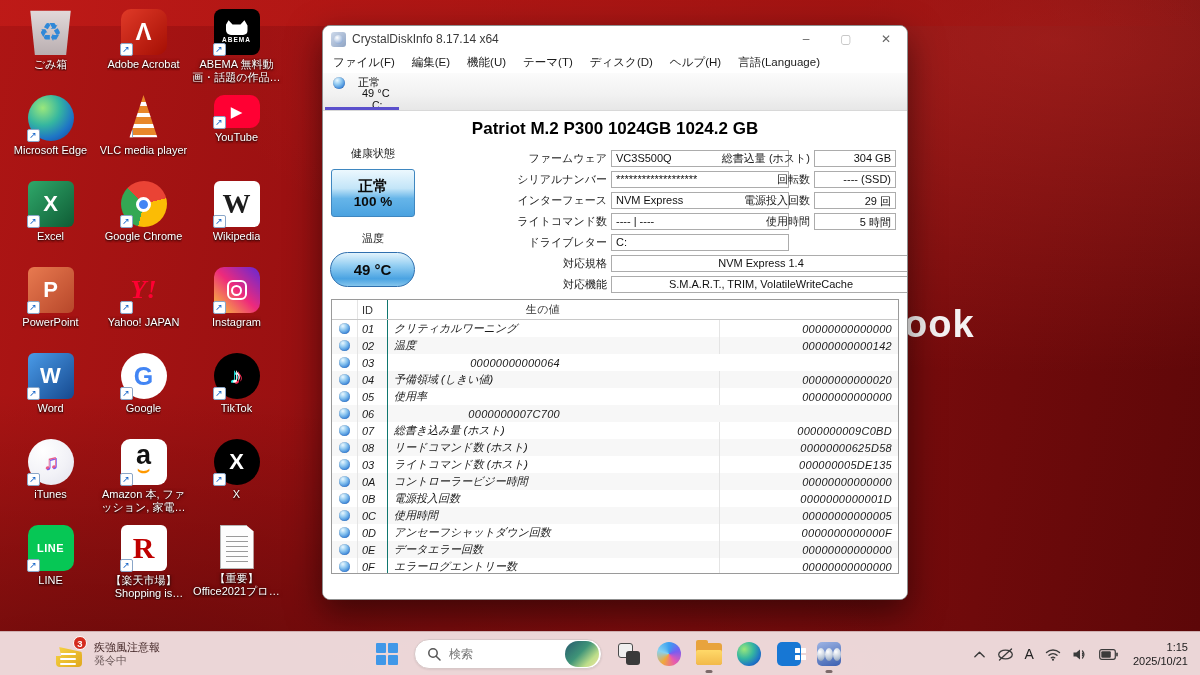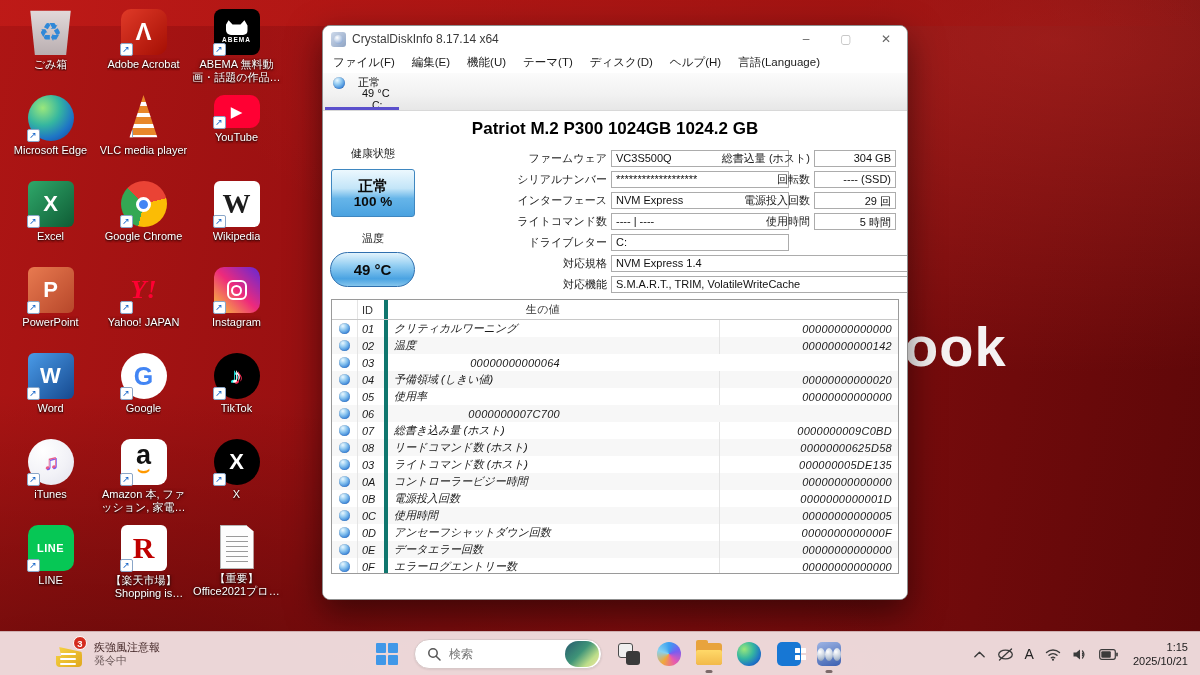--- a/index.html
+++ b/index.html
@@ -5,22 +5,22 @@
   *{margin:0;padding:0;box-sizing:border-box;font-family:"Liberation Sans","DejaVu Sans",sans-serif;}
   html,body{width:1200px;height:675px;overflow:hidden;}
   #screen{position:relative;width:1200px;height:675px;overflow:hidden;
     background:
       radial-gradient(130% 90% at 88% 6%, rgba(255,70,60,.30), transparent 55%),
       radial-gradient(120% 70% at 10% 100%, rgba(40,0,0,.45), transparent 60%),
       linear-gradient(100deg,#ad1514 0%,#981011 30%,#8a0e0f 55%,#6f0a0b 82%,#5c0708 100%);}
   #screen::before{content:"";position:absolute;left:0;top:0;width:100%;height:26px;
     background:linear-gradient(95deg,#c21b18,#a31311 70%,rgba(170,20,18,0));opacity:.8;}
   
-  .wall-text{position:absolute;left:904px;top:303px;font-size:56px;font-weight:700;color:#f5f2f2;
-    letter-spacing:1px;z-index:1;margin-top:11px;}
+  .wall-text{position:absolute;left:904px;top:303px;font-size:38px;font-weight:700;color:#f5f2f2;
+    letter-spacing:1px;z-index:1;}
   
   .desktop-grid{position:absolute;left:4px;top:4px;display:grid;grid-template-columns:repeat(3,93px);
     grid-auto-rows:86px;z-index:2;}
   .dicell{display:flex;flex-direction:column;align-items:center;padding-top:5px;cursor:default;}
   .di-art{width:46px;height:46px;position:relative;display:flex;flex-direction:column;align-items:center;justify-content:center;}
   .di-label{margin-top:3px;font-size:11px;color:#fff;text-align:center;line-height:1.18;max-width:92px;
     text-shadow:0 1px 2px rgba(0,0,0,.95),0 0 4px rgba(0,0,0,.55);
     display:-webkit-box;-webkit-line-clamp:2;-webkit-box-orient:vertical;overflow:hidden;}
   .di-shortcut{position:absolute;left:-1px;bottom:-1px;width:13px;height:13px;background:#fff;
     border:1px solid #8aa6c8;border-radius:2px;display:flex;align-items:center;justify-content:center;
@@ -109,26 +109,26 @@
     background:linear-gradient(180deg,#e2f3fc 0%,#93cef2 38%,#4aa3e2 78%,#85c5ec 100%);
     display:flex;align-items:center;justify-content:center;font-size:15px;font-weight:bold;color:#0a0a0a;cursor:default;}
   .fields-mid{position:absolute;left:140px;top:37px;width:448px;}
   .fields-right{position:absolute;left:352px;top:37px;width:224px;}
   .frow{display:flex;align-items:center;height:21px;}
   .frow .flabel{flex:0 0 148px;text-align:right;font-size:11px;color:#222;padding-right:4px;white-space:nowrap;}
   .fields-right .frow .flabel{flex:0 0 139px;}
   .fvalue{height:17px;border:1px solid #acacac;background:#fff;font-size:11px;color:#111;
     padding:1px 4px;white-space:nowrap;overflow:hidden;}
   .fields-mid .fvalue{width:178px;}
-  .fields-mid .wide .fvalue{width:351px;}
+  .fields-mid .wide .fvalue{width:351px;text-align:center;}
   .fields-right .fvalue{width:82px;text-align:right;}
   .smart-table{position:absolute;left:8px;top:188px;width:568px;height:275px;border:1px solid #9a9a9a;background:#fff;overflow:hidden;}
   .smart-head{display:flex;height:20px;align-items:center;border-bottom:1px solid #c8c8c8;font-size:11px;color:#333;}
   .sc-orb{flex:0 0 26px;display:flex;align-items:center;justify-content:center;border-right:1px solid #e4e4e4;height:100%;}
-  .sc-id{flex:0 0 30px;padding-left:4px;border-right:4px solid #0f766e;height:100%;display:flex;align-items:center;}
+  .sc-id{flex:0 0 30px;padding-left:4px;border-right:1px solid #0f766e;height:100%;display:flex;align-items:center;}
   .sc-name{flex:1;padding-left:6px;border-right:1px solid #e4e4e4;height:100%;display:flex;align-items:center;white-space:nowrap;overflow:hidden;}
   .sc-raw{flex:0 0 178px;padding-right:6px;height:100%;display:flex;align-items:center;justify-content:flex-end;letter-spacing:.3px;}
   .smart-row{display:flex;height:17px;align-items:center;font-size:11px;color:#1a1a1a;font-style:italic;}
   .smart-row:nth-of-type(even){background:#f7f7f7;}
   .smart-row .orb{width:11px;height:11px;}
   
   .taskbar{position:absolute;left:0;bottom:0;width:1200px;height:44px;background:rgba(240,221,222,.97);
     border-top:1px solid rgba(120,60,60,.25);z-index:20;display:block;}
   .tb-widget{position:absolute;left:56px;top:5px;display:flex;align-items:center;gap:10px;height:34px;cursor:default;}
   .tbw-icon{position:relative;width:28px;height:26px;}

